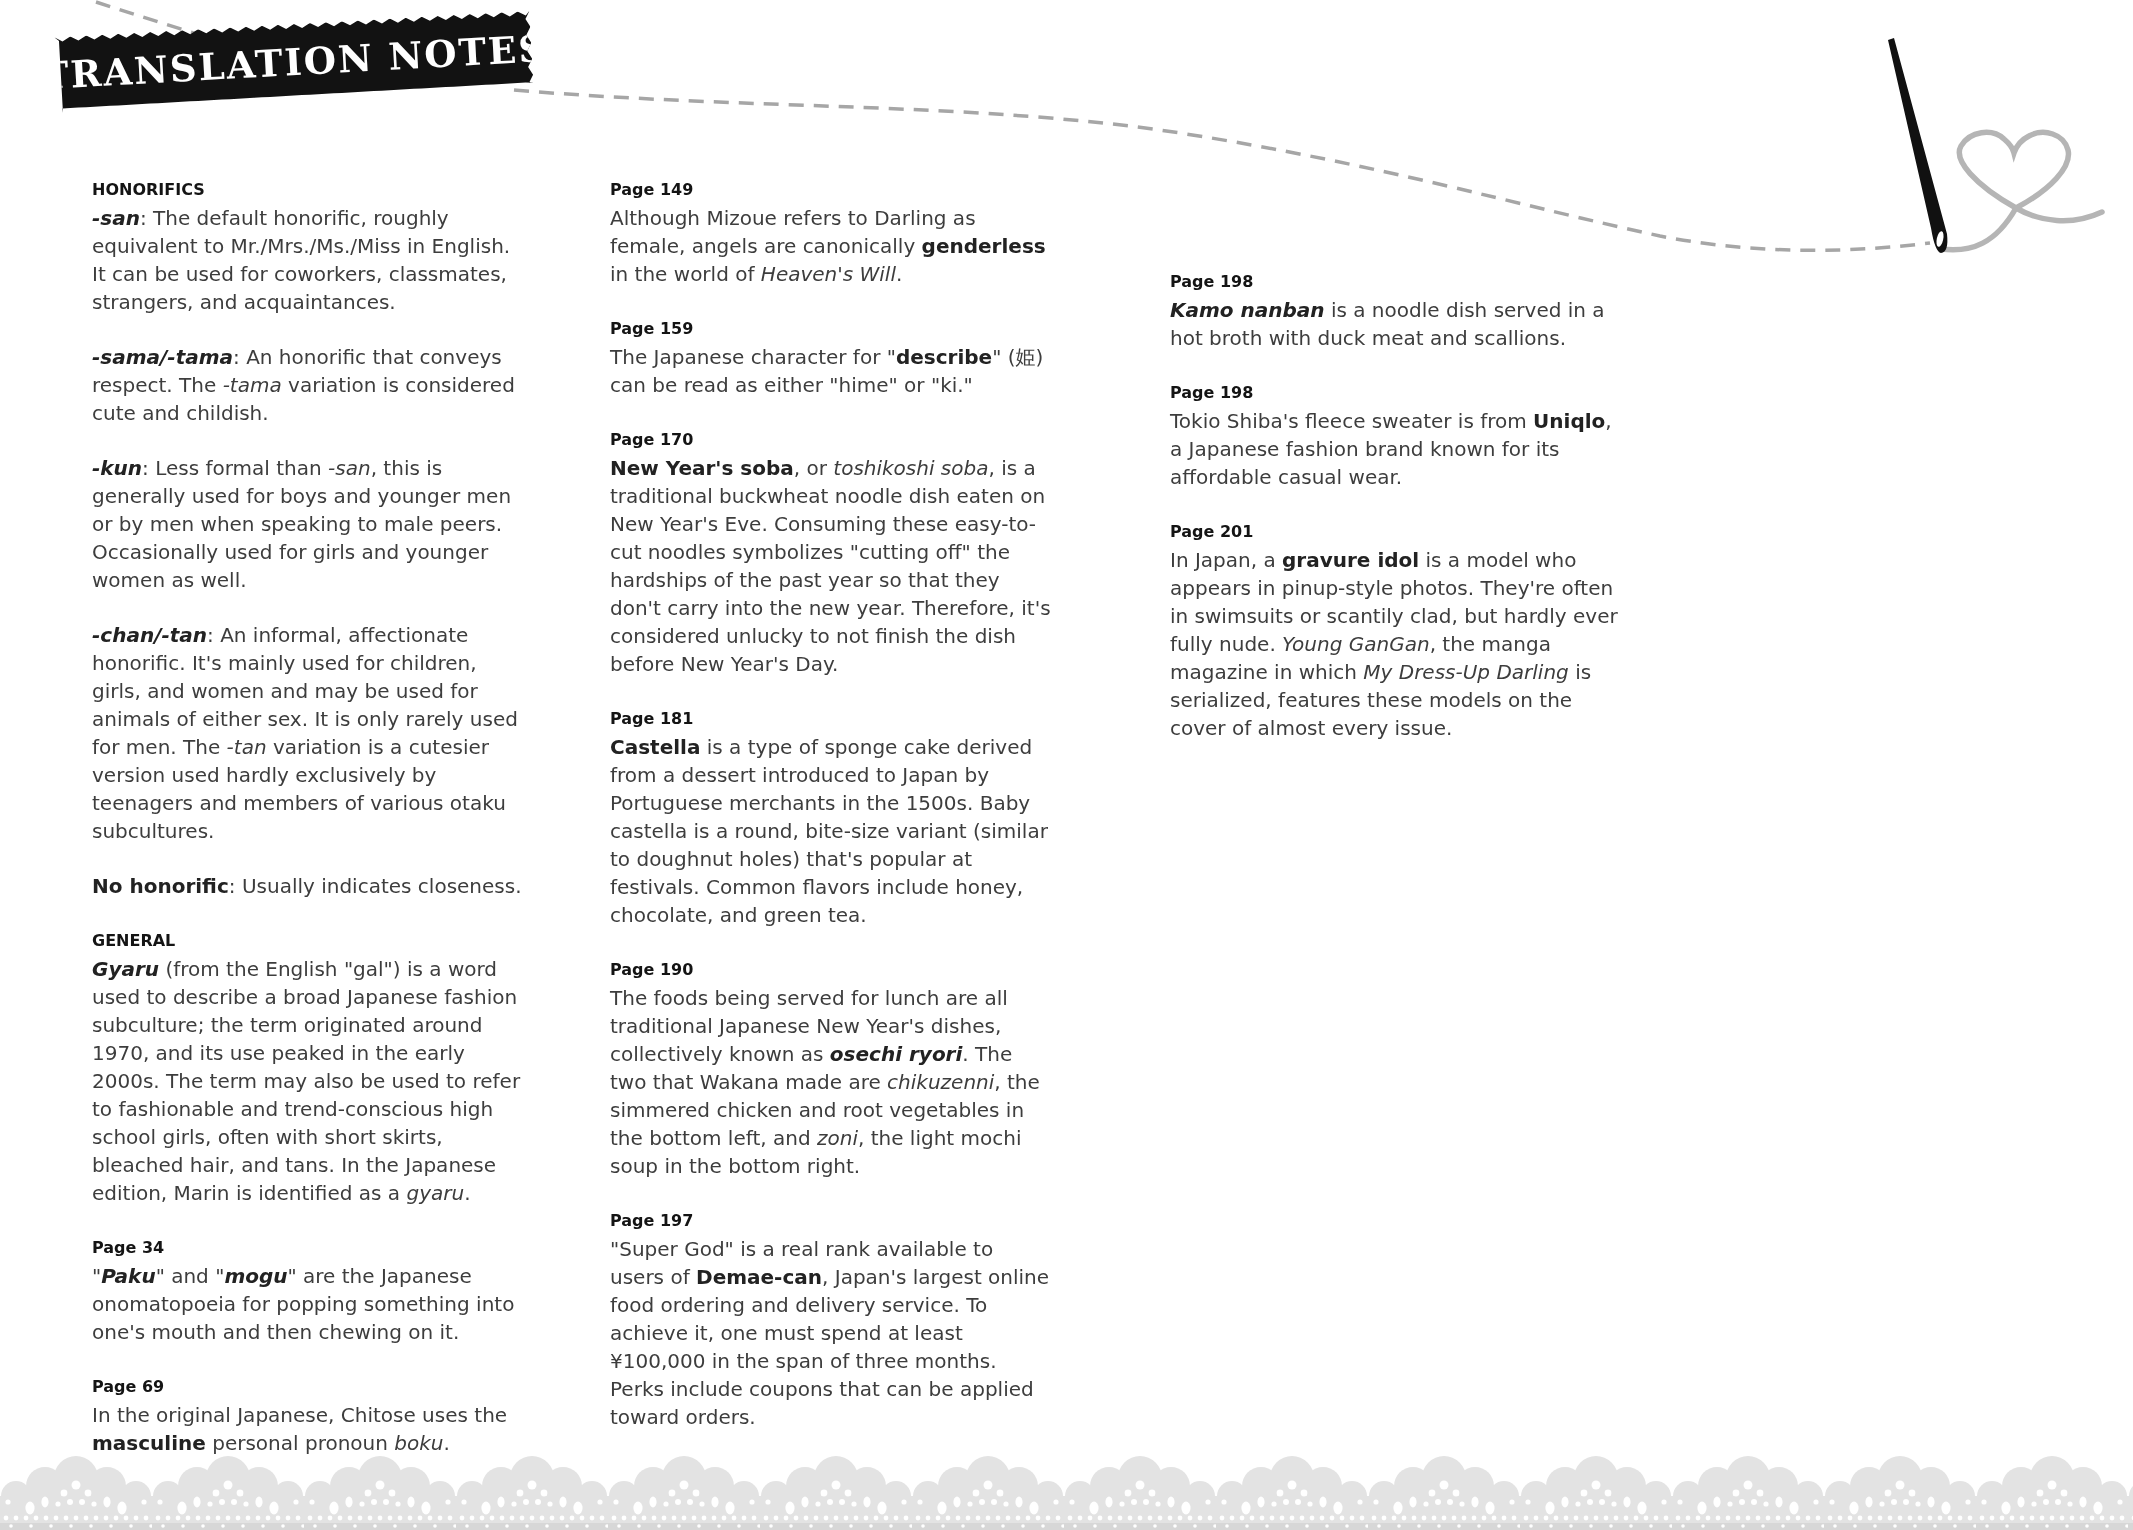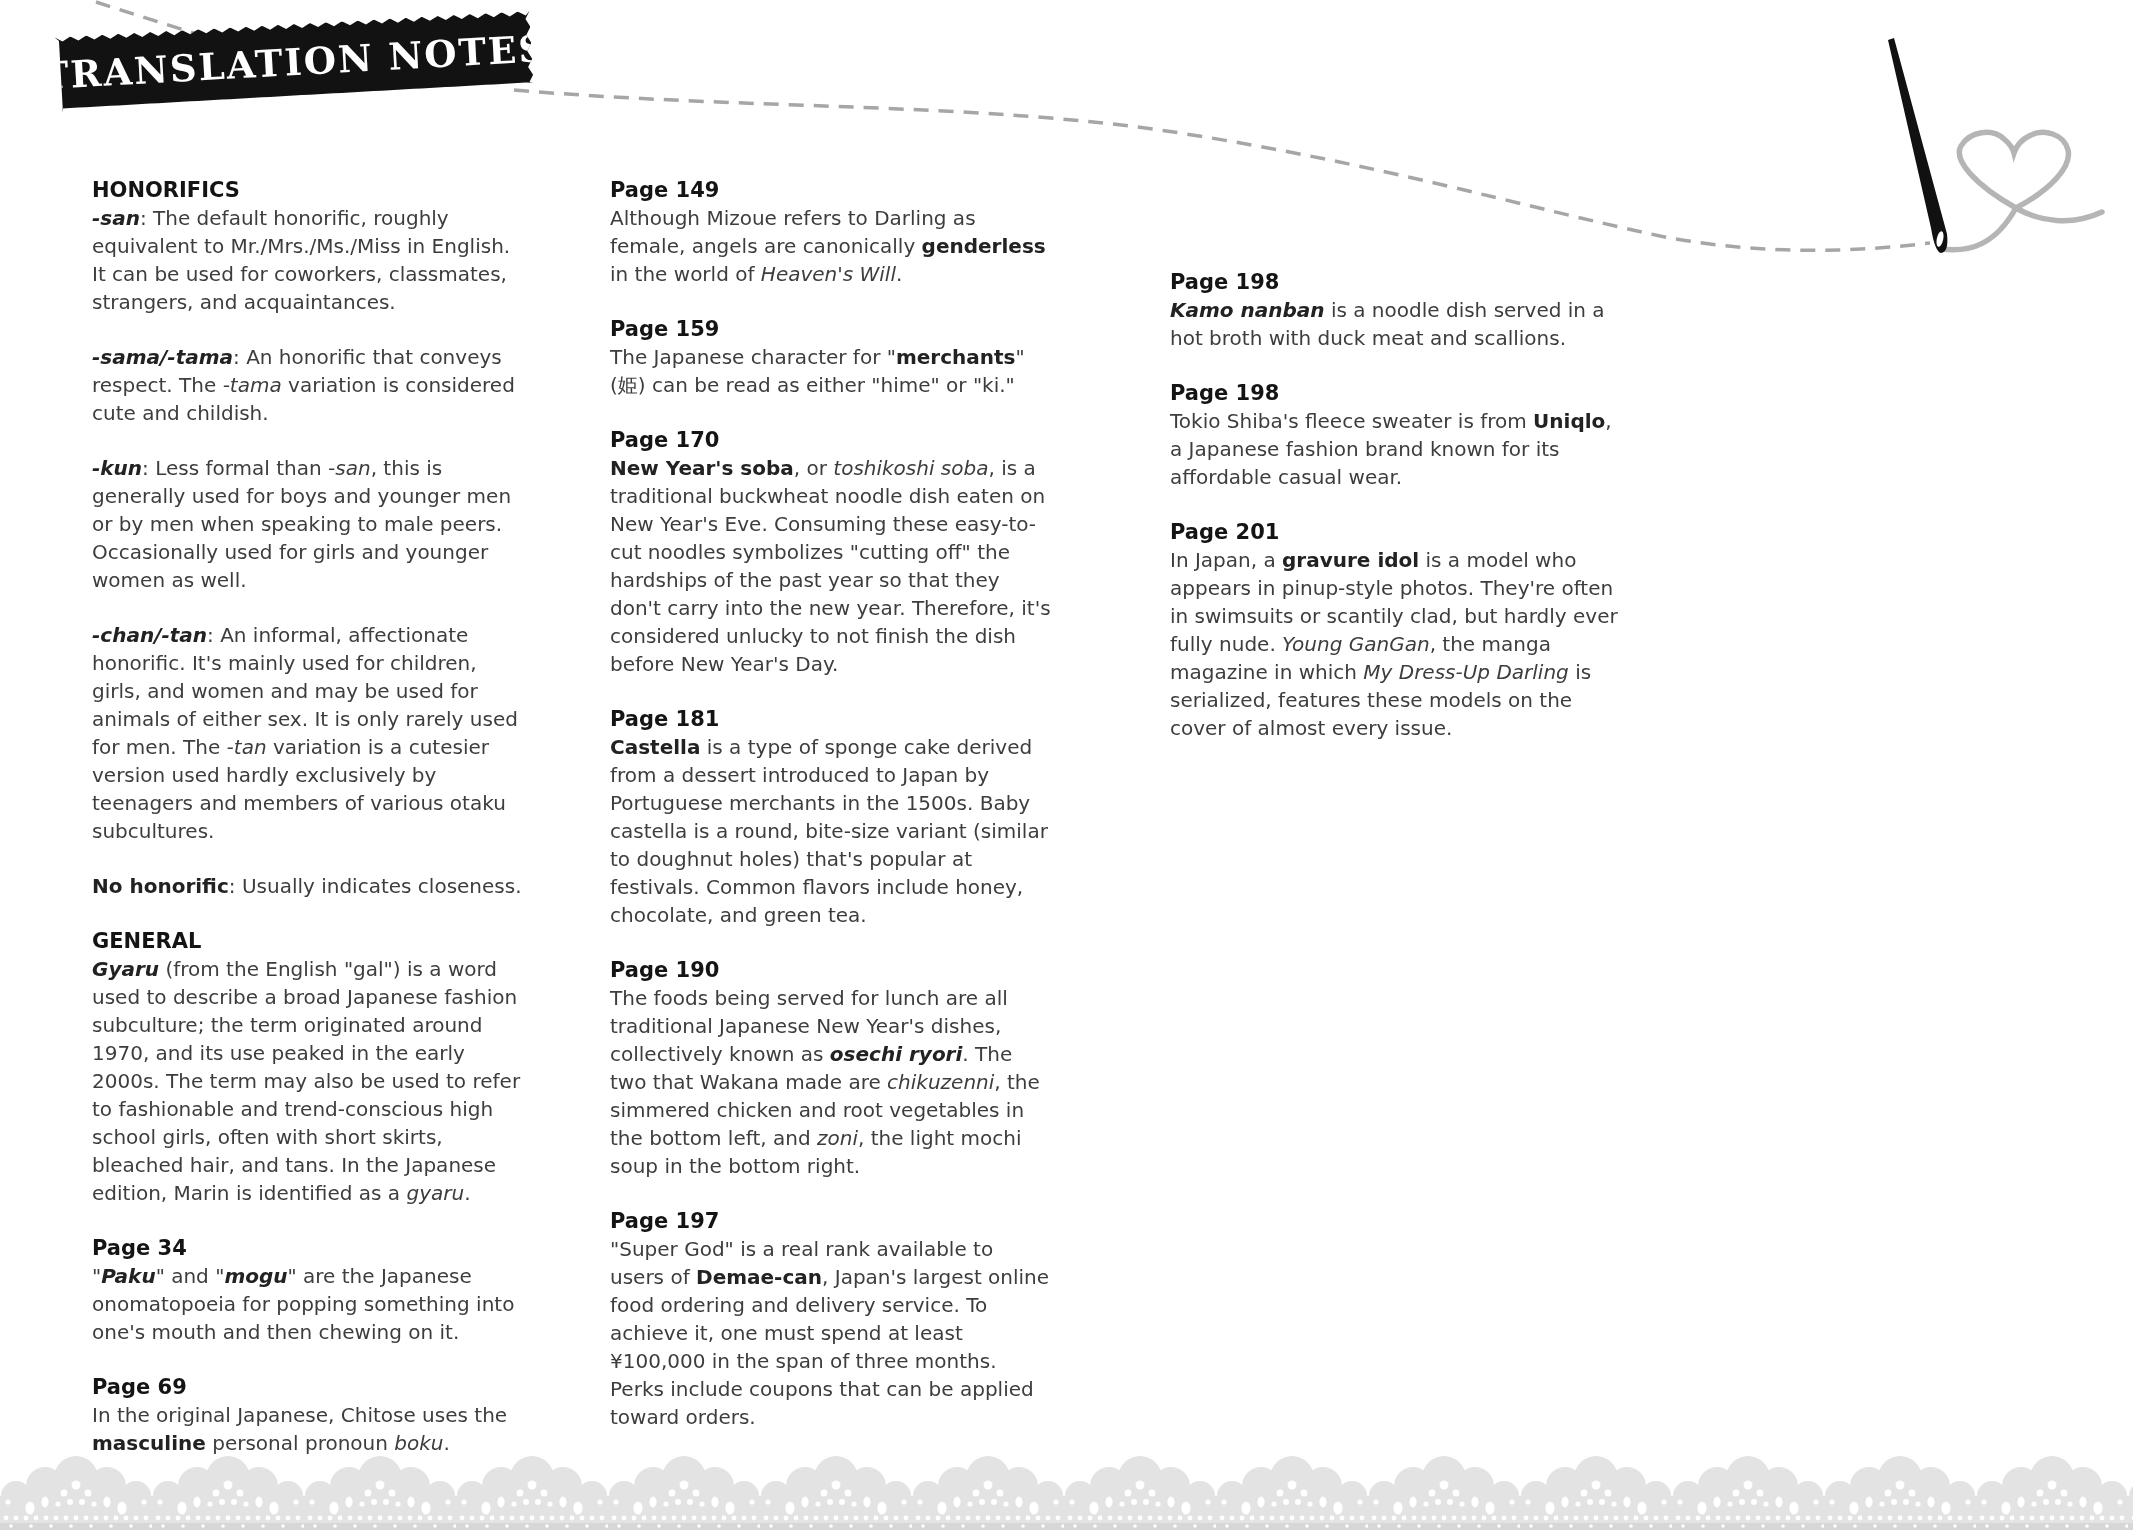--- a/index.html
+++ b/index.html
@@ -44,21 +44,21 @@
     font-size:20px;
     line-height:28px;
     color:var(--ink);
     z-index:1;
   }
   .col-1{left:92px;top:176px;width:436px;}
   .col-2{left:610px;top:176px;width:442px;}
   .col-3{left:1170px;top:268px;width:448px;}
   .col h3{
     margin:0;
-    font-size:21px;
+    font-size:16px;
     line-height:28px;
     font-weight:700;
     color:var(--heading-ink);
   }
   .col p{margin:0 0 27px 0;}
   .col p:last-child{margin-bottom:0;}
   .b{font-weight:700;color:#222;}
   .i{font-style:italic;}
   
   .lace{
@@ -104,21 +104,21 @@
         <p><span class="b i">Gyaru</span><span> (from the English "gal") is a word used to describe a broad Japanese fashion subculture; the term originated around 1970, and its use peaked in the early 2000s. The term may also be used to refer to fashionable and trend-conscious high school girls, often with short skirts, bleached hair, and tans. In the Japanese edition, Marin is identified as a </span><span class="i">gyaru</span><span>.</span></p>
         <h3>Page 34</h3>
         <p><span>"</span><span class="b i">Paku</span><span>" and "</span><span class="b i">mogu</span><span>" are the Japanese onomatopoeia for popping something into one's mouth and then chewing on it.</span></p>
         <h3>Page 69</h3>
         <p><span>In the original Japanese, Chitose uses the </span><span class="b">masculine</span><span> personal pronoun </span><span class="i">boku</span><span>.</span></p>
       </section>
     <section class="col col-2">
         <h3>Page 149</h3>
         <p><span>Although Mizoue refers to Darling as female, angels are canonically </span><span class="b">genderless</span><span> in the world of </span><span class="i">Heaven's Will</span><span>.</span></p>
         <h3>Page 159</h3>
-        <p><span>The Japanese character for "</span><span class="b">merchants</span><span>" (姫) can be read as either "hime" or "ki."</span></p>
+        <p><span>The Japanese character for "</span><span class="b">describe</span><span>" (姫) can be read as either "hime" or "ki."</span></p>
         <h3>Page 170</h3>
         <p><span class="b">New Year's soba</span><span>, or </span><span class="i">toshikoshi soba</span><span>, is a traditional buckwheat noodle dish eaten on New Year's Eve. Consuming these easy-to-cut noodles symbolizes "cutting off" the hardships of the past year so that they don't carry into the new year. Therefore, it's considered unlucky to not finish the dish before New Year's Day.</span></p>
         <h3>Page 181</h3>
         <p><span class="b">Castella</span><span> is a type of sponge cake derived from a dessert introduced to Japan by Portuguese merchants in the 1500s. Baby castella is a round, bite-size variant (similar to doughnut holes) that's popular at festivals. Common flavors include honey, chocolate, and green tea.</span></p>
         <h3>Page 190</h3>
         <p><span>The foods being served for lunch are all traditional Japanese New Year's dishes, collectively known as </span><span class="b i">osechi ryori</span><span>. The two that Wakana made are </span><span class="i">chikuzenni</span><span>, the simmered chicken and root vegetables in the bottom left, and </span><span class="i">zoni</span><span>, the light mochi soup in the bottom right.</span></p>
         <h3>Page 197</h3>
         <p><span>"Super God" is a real rank available to users of </span><span class="b">Demae-can</span><span>, Japan's largest online food ordering and delivery service. To achieve it, one must spend at least ¥100,000 in the span of three months. Perks include coupons that can be applied toward orders.</span></p>
       </section>
     <section class="col col-3">

